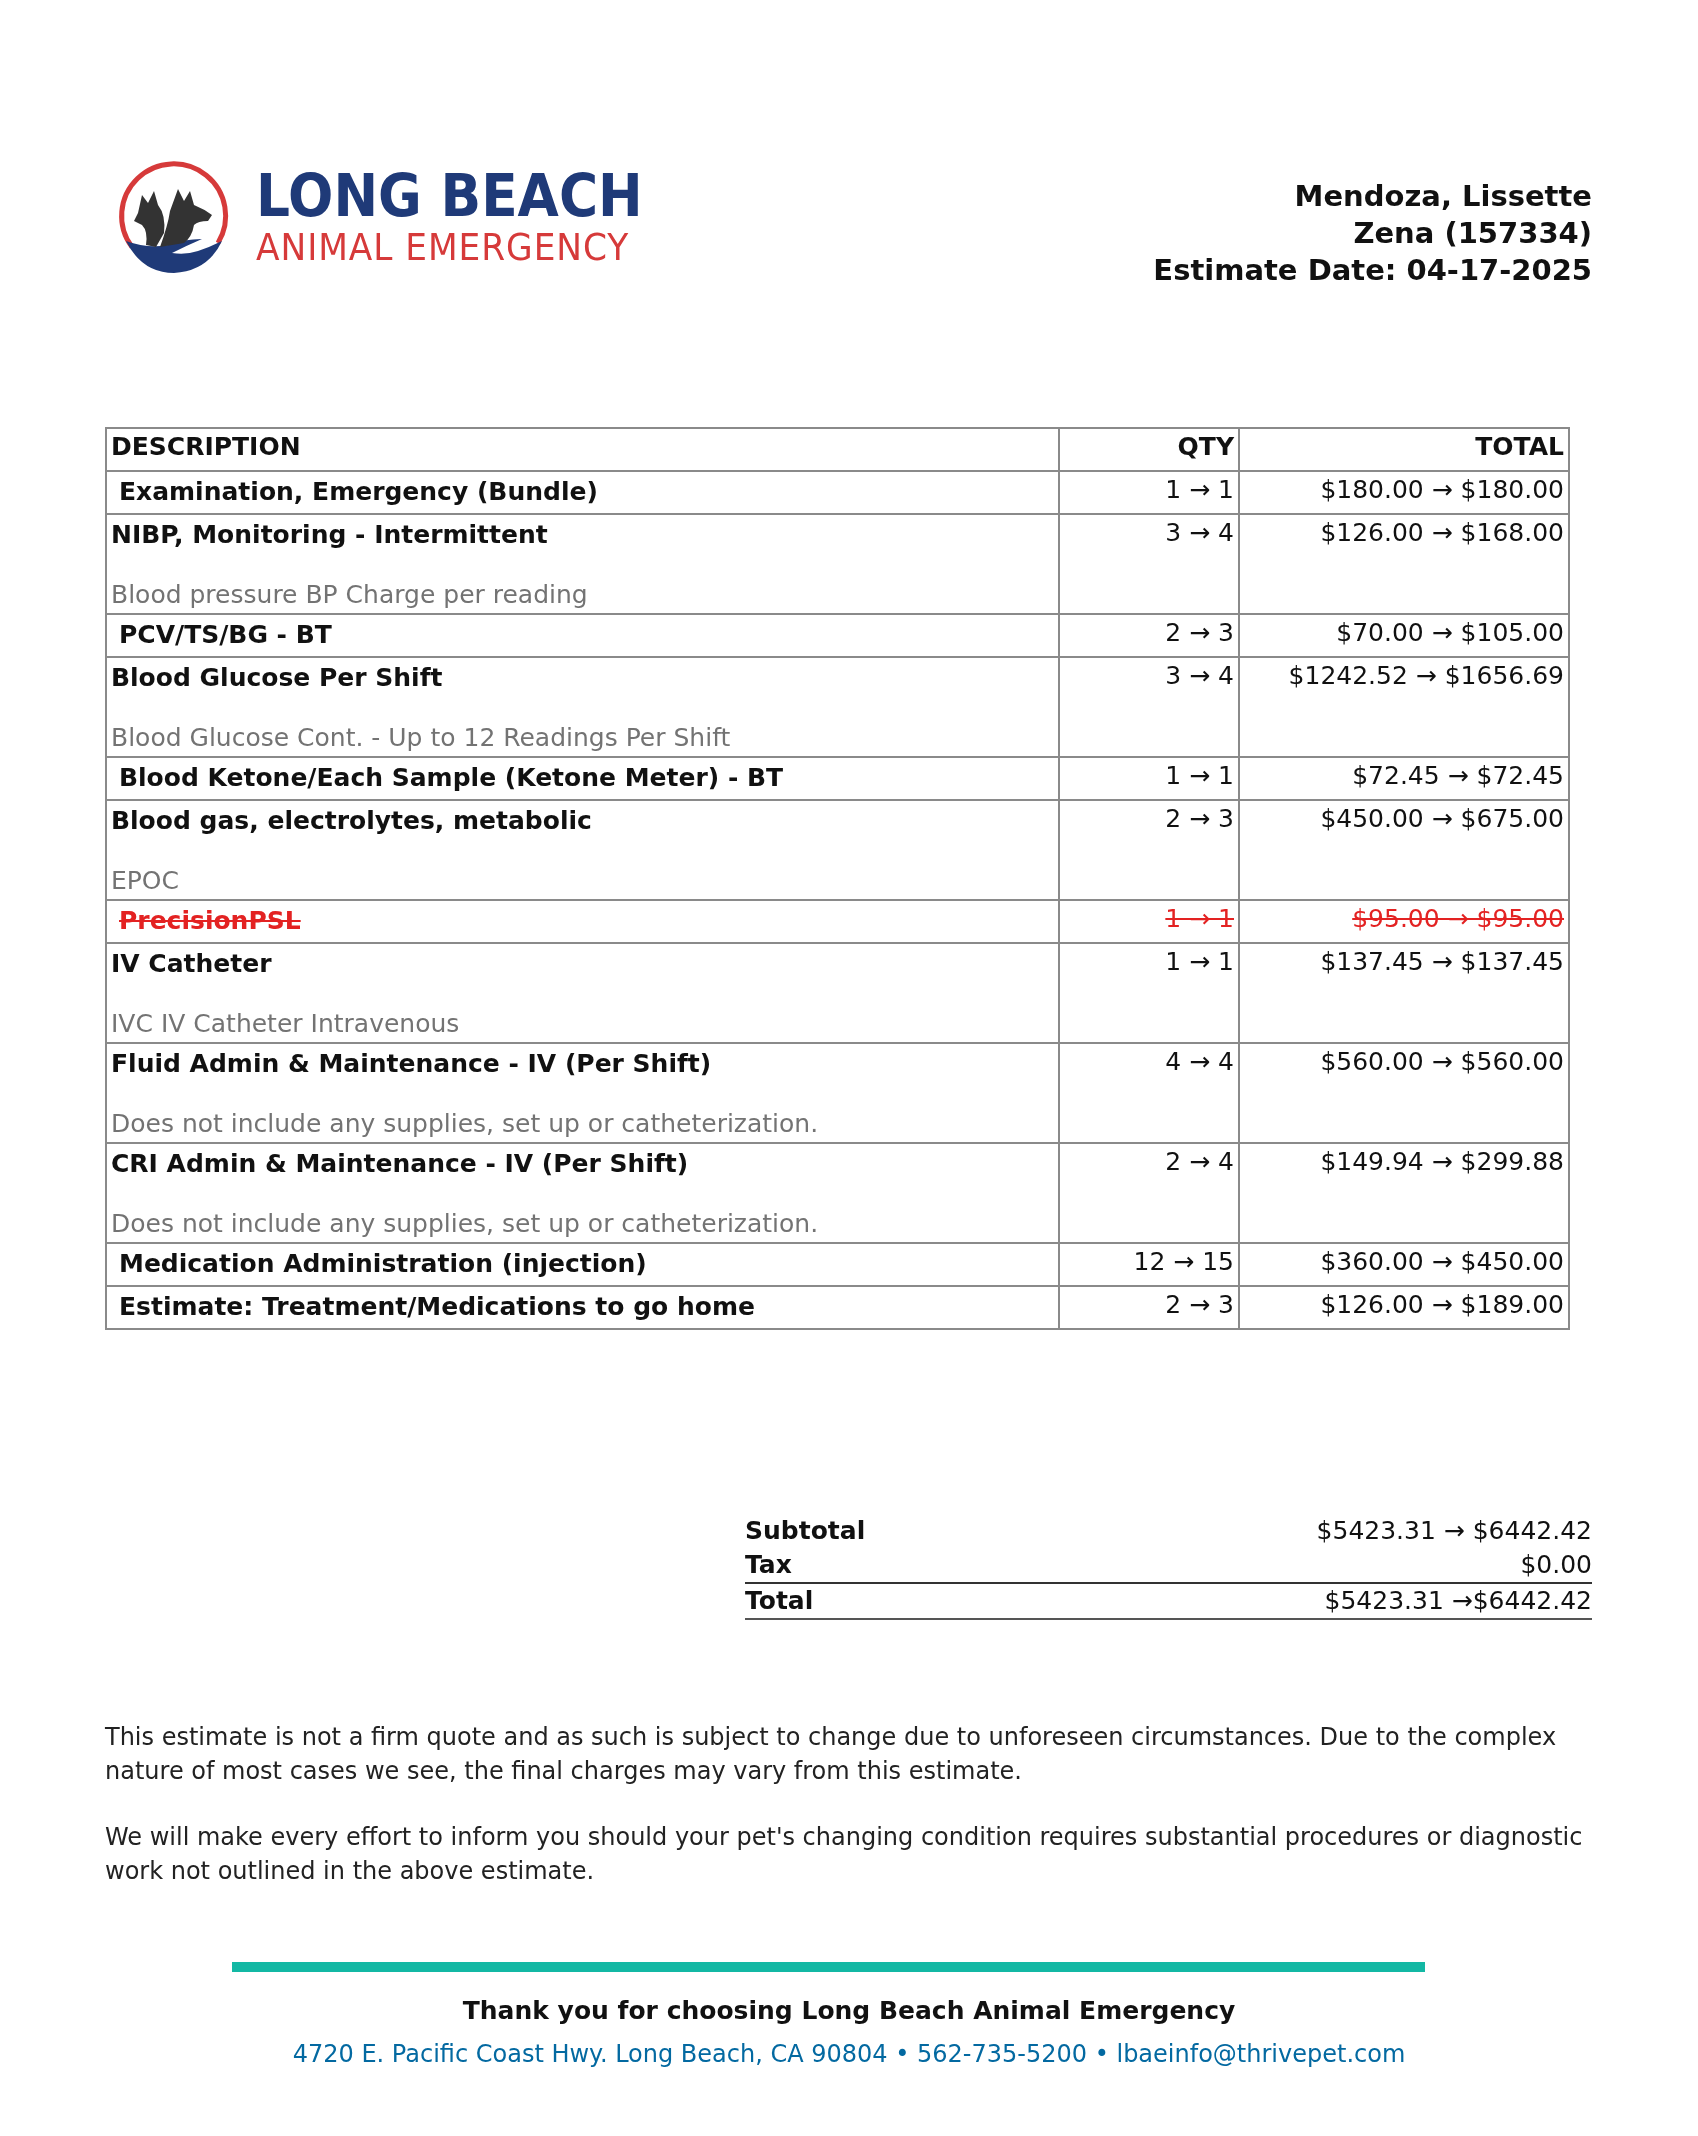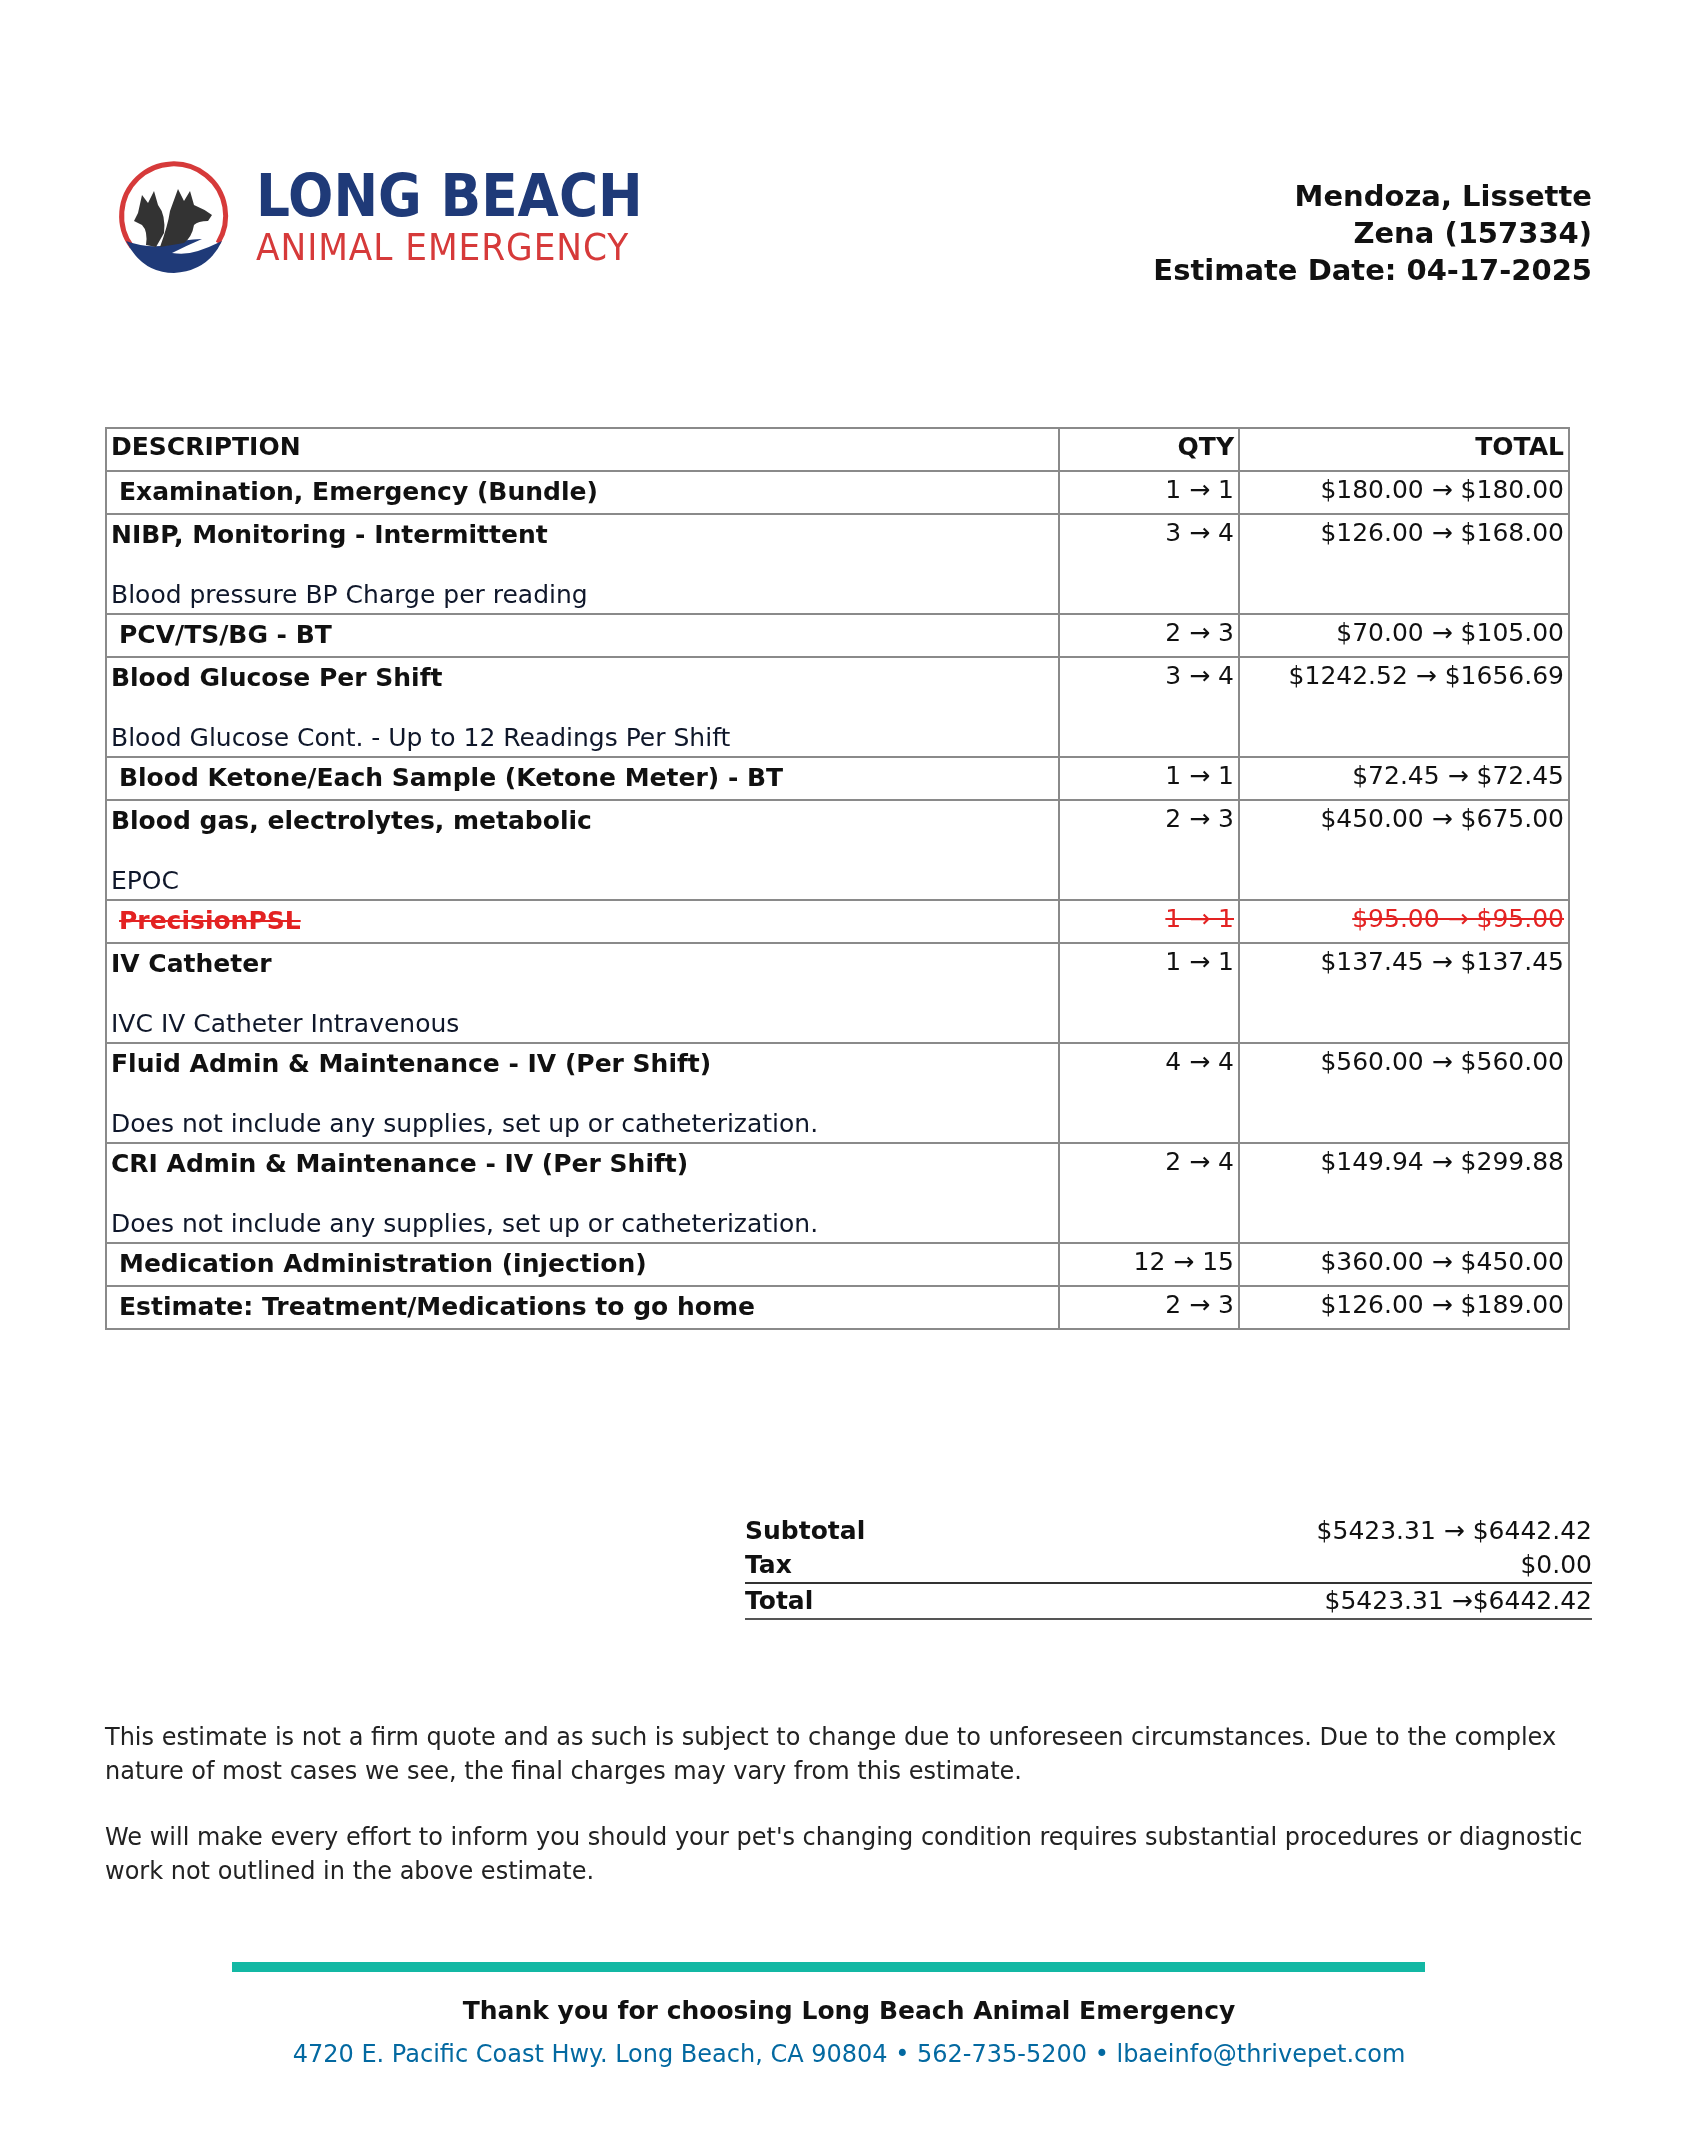--- a/index.html
+++ b/index.html
@@ -32,21 +32,21 @@
   }
   table.items td, table.items th {
     border: 2px solid #8a8a8a; vertical-align: top; padding: 3px 4px 2px 4px;
   }
   table.items th { font-weight: bold; text-align: left; height: 36px; }
   table.items th.qty, table.items th.total { text-align: right; }
   col.c-desc { width: 953px; }
   col.c-qty { width: 180px; }
   table.items td.qty, table.items td.total { text-align: right; white-space: nowrap; }
   .item-name { font-weight: bold; display: block; line-height: 34px; }
-  .item-sub { display: block; margin-top: 28px; line-height: 30px; color: #0f172a; }
+  .item-sub { display: block; margin-top: 28px; line-height: 30px; color: #737373; }
   tr.single td { height: 36px; padding-left: 12px; }
   tr.double td { height: 93px; }
   tr.removed td, tr.removed td .item-name { color: #e32222; }
   tr.removed td.qty span, tr.removed td.total span, tr.removed .item-name { text-decoration: line-through; }
 
   .totals {
     position: absolute; left: 745px; top: 1514px; width: 847px; font-size: 25px;
   }
   .totals .row { display: flex; justify-content: space-between; height: 34px; line-height: 34px; }
   .totals .label { font-weight: bold; }

